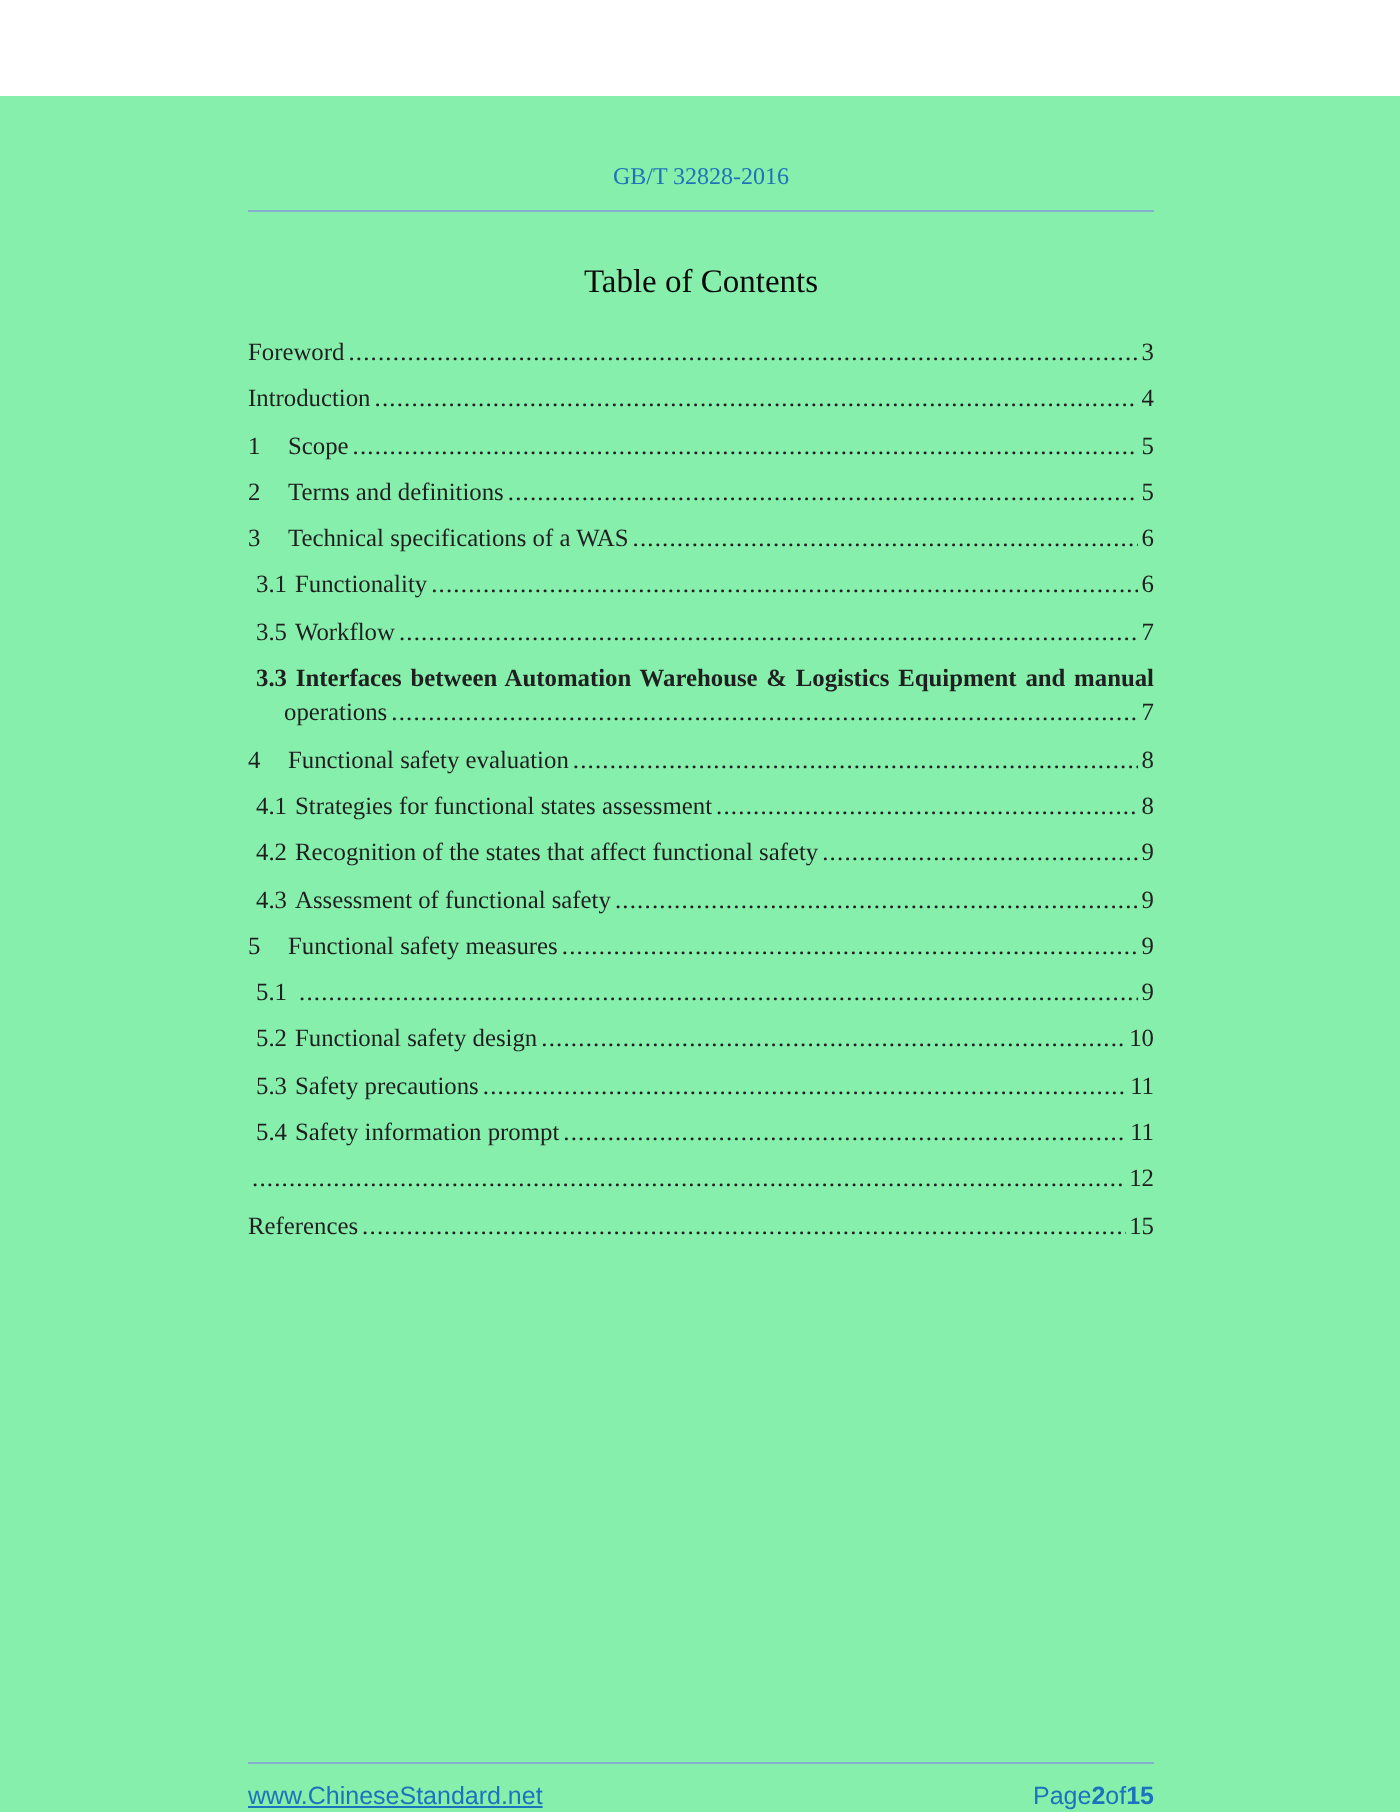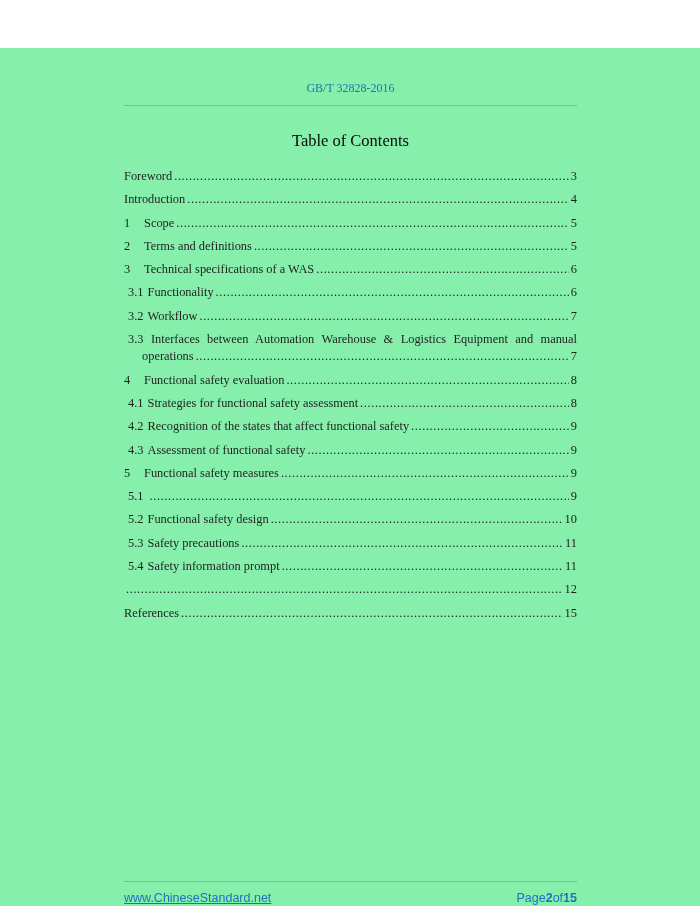--- a/index.html
+++ b/index.html
@@ -35,21 +35,21 @@
   .num1{flex:none;margin-right:4px;}
   .label{flex:none;}
   .dots{
     flex:1 1 auto;min-width:0;overflow:hidden;white-space:nowrap;
     letter-spacing:0.6px;margin:0 2px;
   }
   .pg{flex:none;}
   .entry-block{margin-bottom:6px;line-height:17.3px;}
   .entry-block .line1{
     text-align:justify;text-align-last:justify;
-    max-height:17.4px;overflow:hidden;
+    max-height:17.4px;overflow:hidden;font-weight:bold;
   }
   .entry-block.lvl1 .line1{padding-left:4px;}
   .line2{display:flex;align-items:baseline;}
   .line2.cont-lvl1{padding-left:18px;}
   .footer-rule{
     position:absolute;top:833px;left:124px;width:453px;
     height:0;border-top:1px solid #85aed0;
   }
   .footer{
     position:absolute;top:843px;left:124px;width:453px;
@@ -102,42 +102,42 @@
         <span class="dots">................................................................................................................................................................................................................................................................................................................................................................................................................</span>
         <span class="pg">6</span>
       </div>
       <div class="entry lvl1">
         <span class="num1">3.1</span>
         <span class="label">Functionality</span>
         <span class="dots">................................................................................................................................................................................................................................................................................................................................................................................................................</span>
         <span class="pg">6</span>
       </div>
       <div class="entry lvl1">
-        <span class="num1">3.2</span>
+        <span class="num1">3.5</span>
         <span class="label">Workflow</span>
         <span class="dots">................................................................................................................................................................................................................................................................................................................................................................................................................</span>
         <span class="pg">7</span>
       </div>
       <div class="entry-block lvl1">
         <div class="line1">3.3 Interfaces between Automation Warehouse &amp; Logistics Equipment and manual</div>
         <div class="line2 cont-lvl1">
           <span class="label">operations</span>
           <span class="dots">................................................................................................................................................................................................................................................................................................................................................................................................................</span>
           <span class="pg">7</span>
         </div>
       </div>
       <div class="entry">
         <span class="num0">4</span>
         <span class="label">Functional safety evaluation</span>
         <span class="dots">................................................................................................................................................................................................................................................................................................................................................................................................................</span>
         <span class="pg">8</span>
       </div>
       <div class="entry lvl1">
         <span class="num1">4.1</span>
-        <span class="label">Strategies for functional safety assessment</span>
+        <span class="label">Strategies for functional states assessment</span>
         <span class="dots">................................................................................................................................................................................................................................................................................................................................................................................................................</span>
         <span class="pg">8</span>
       </div>
       <div class="entry lvl1">
         <span class="num1">4.2</span>
         <span class="label">Recognition of the states that affect functional safety</span>
         <span class="dots">................................................................................................................................................................................................................................................................................................................................................................................................................</span>
         <span class="pg">9</span>
       </div>
       <div class="entry lvl1">

